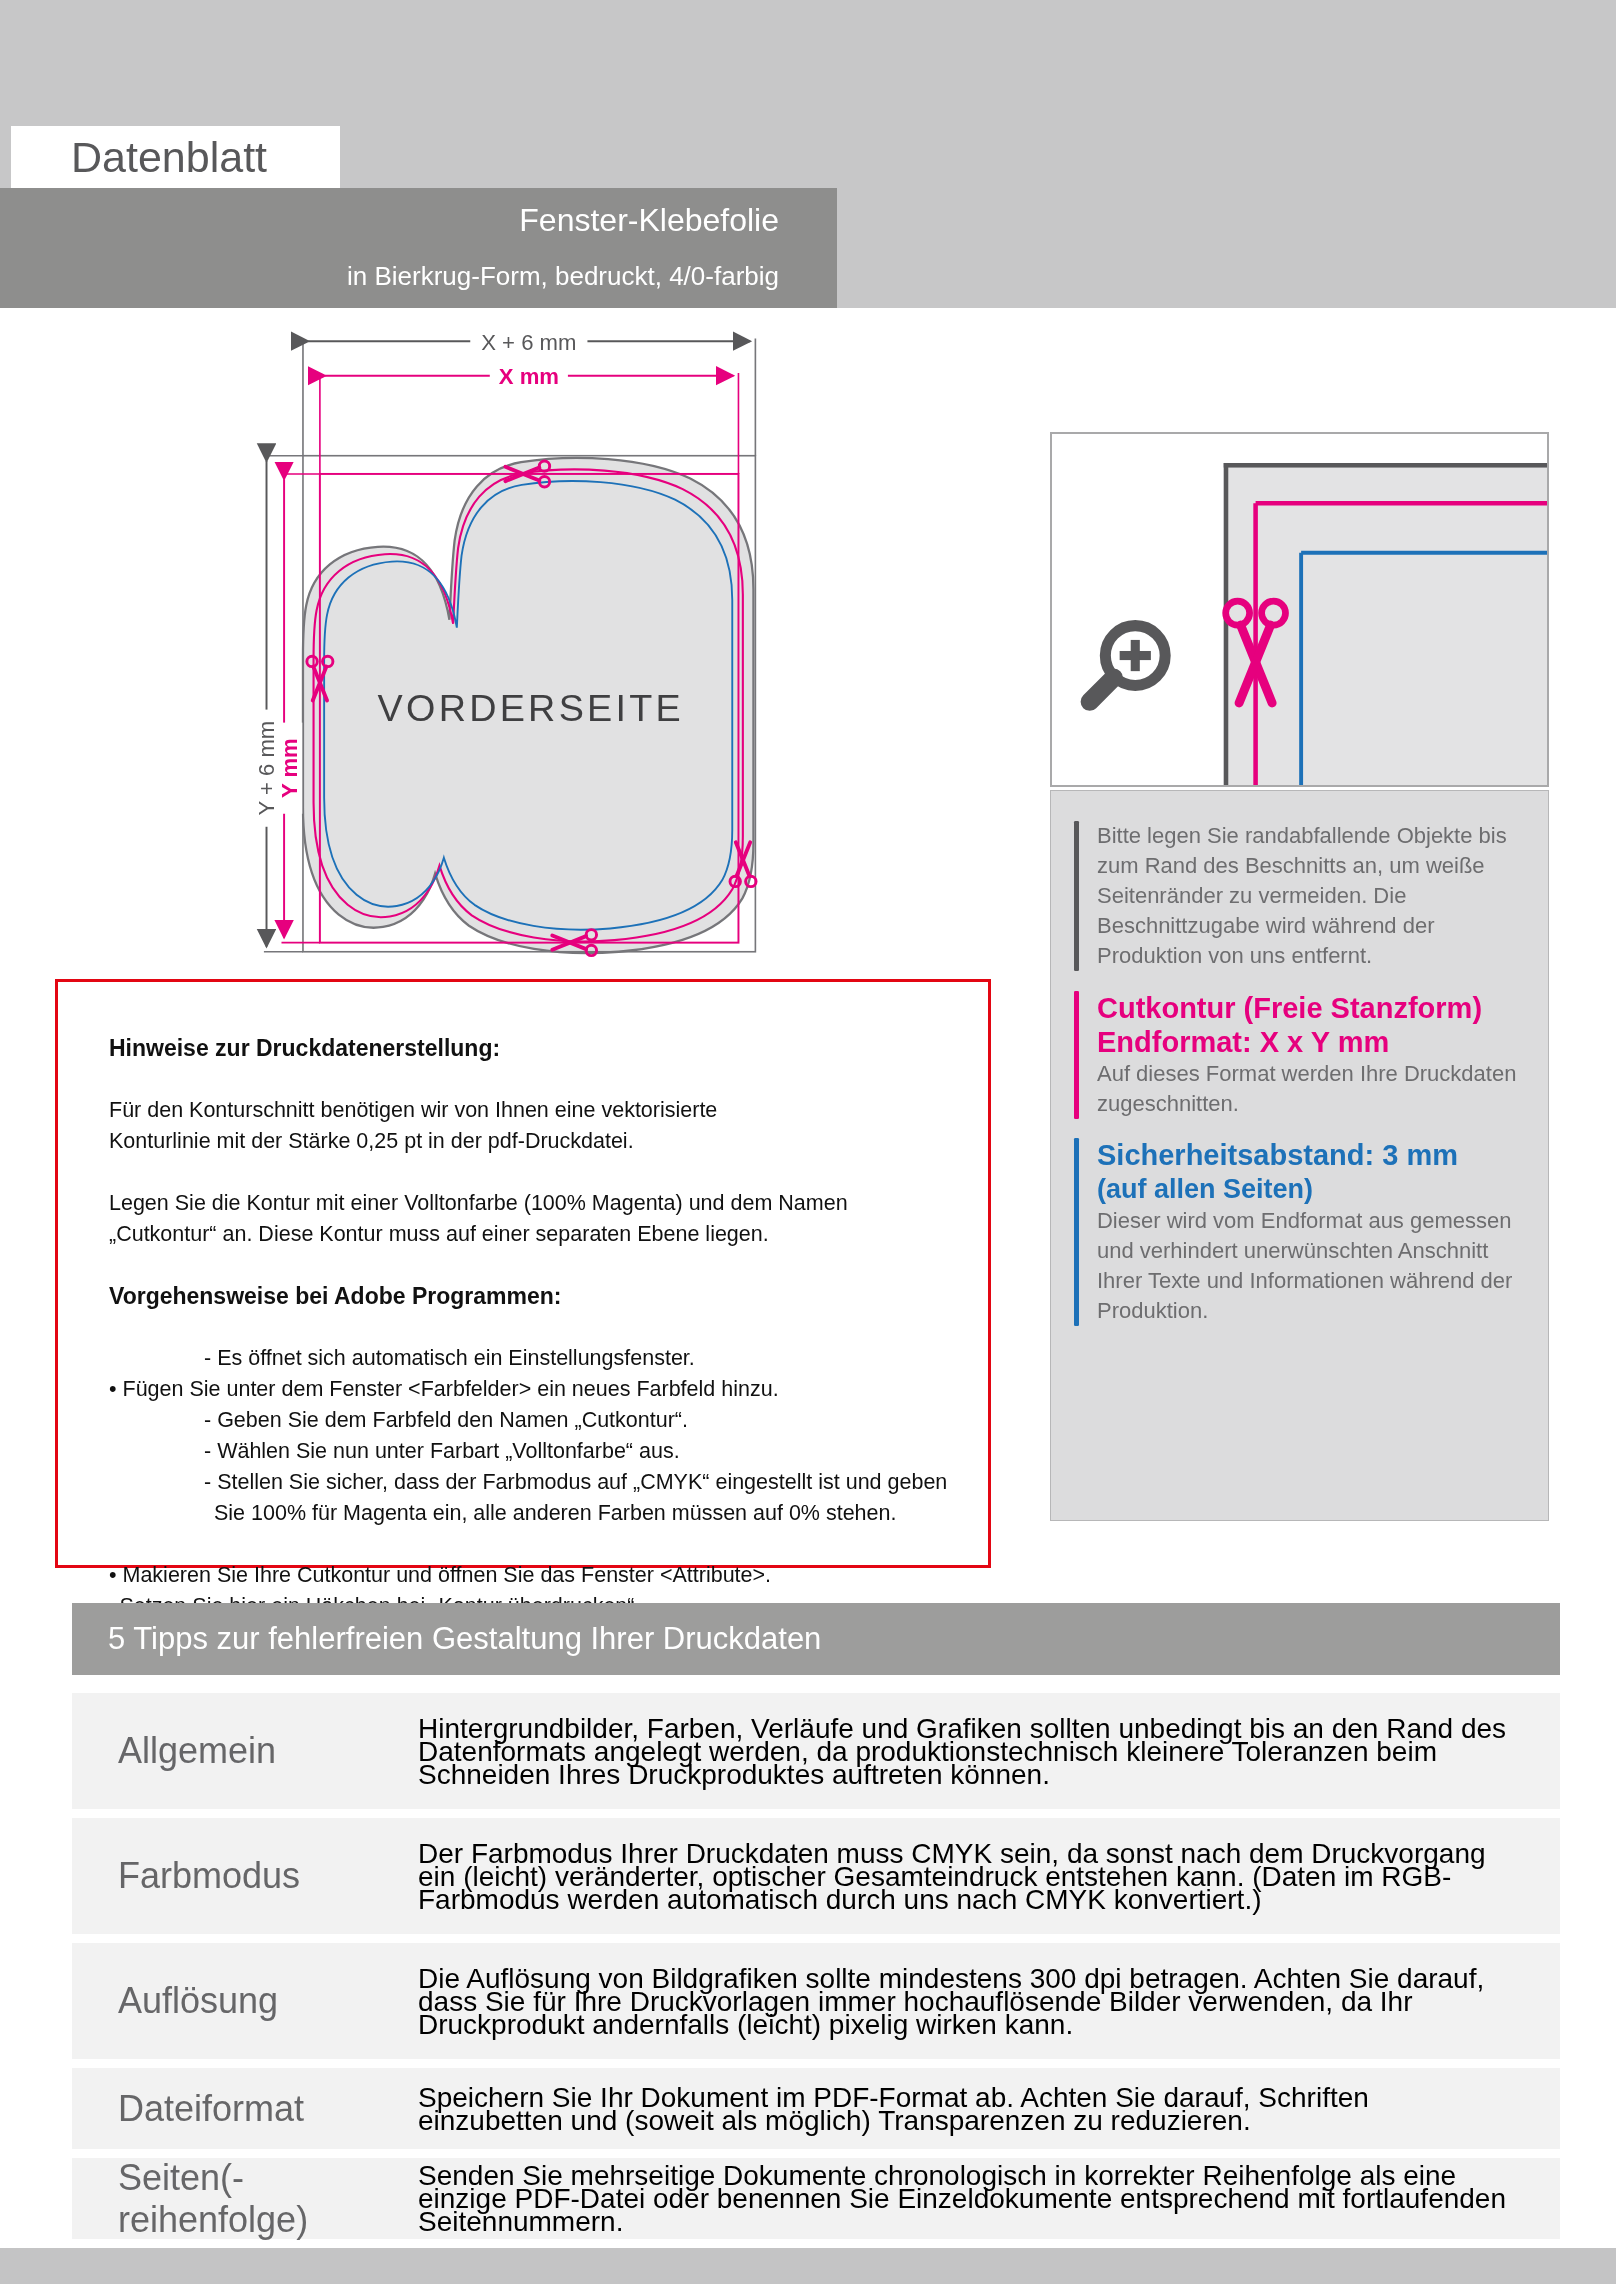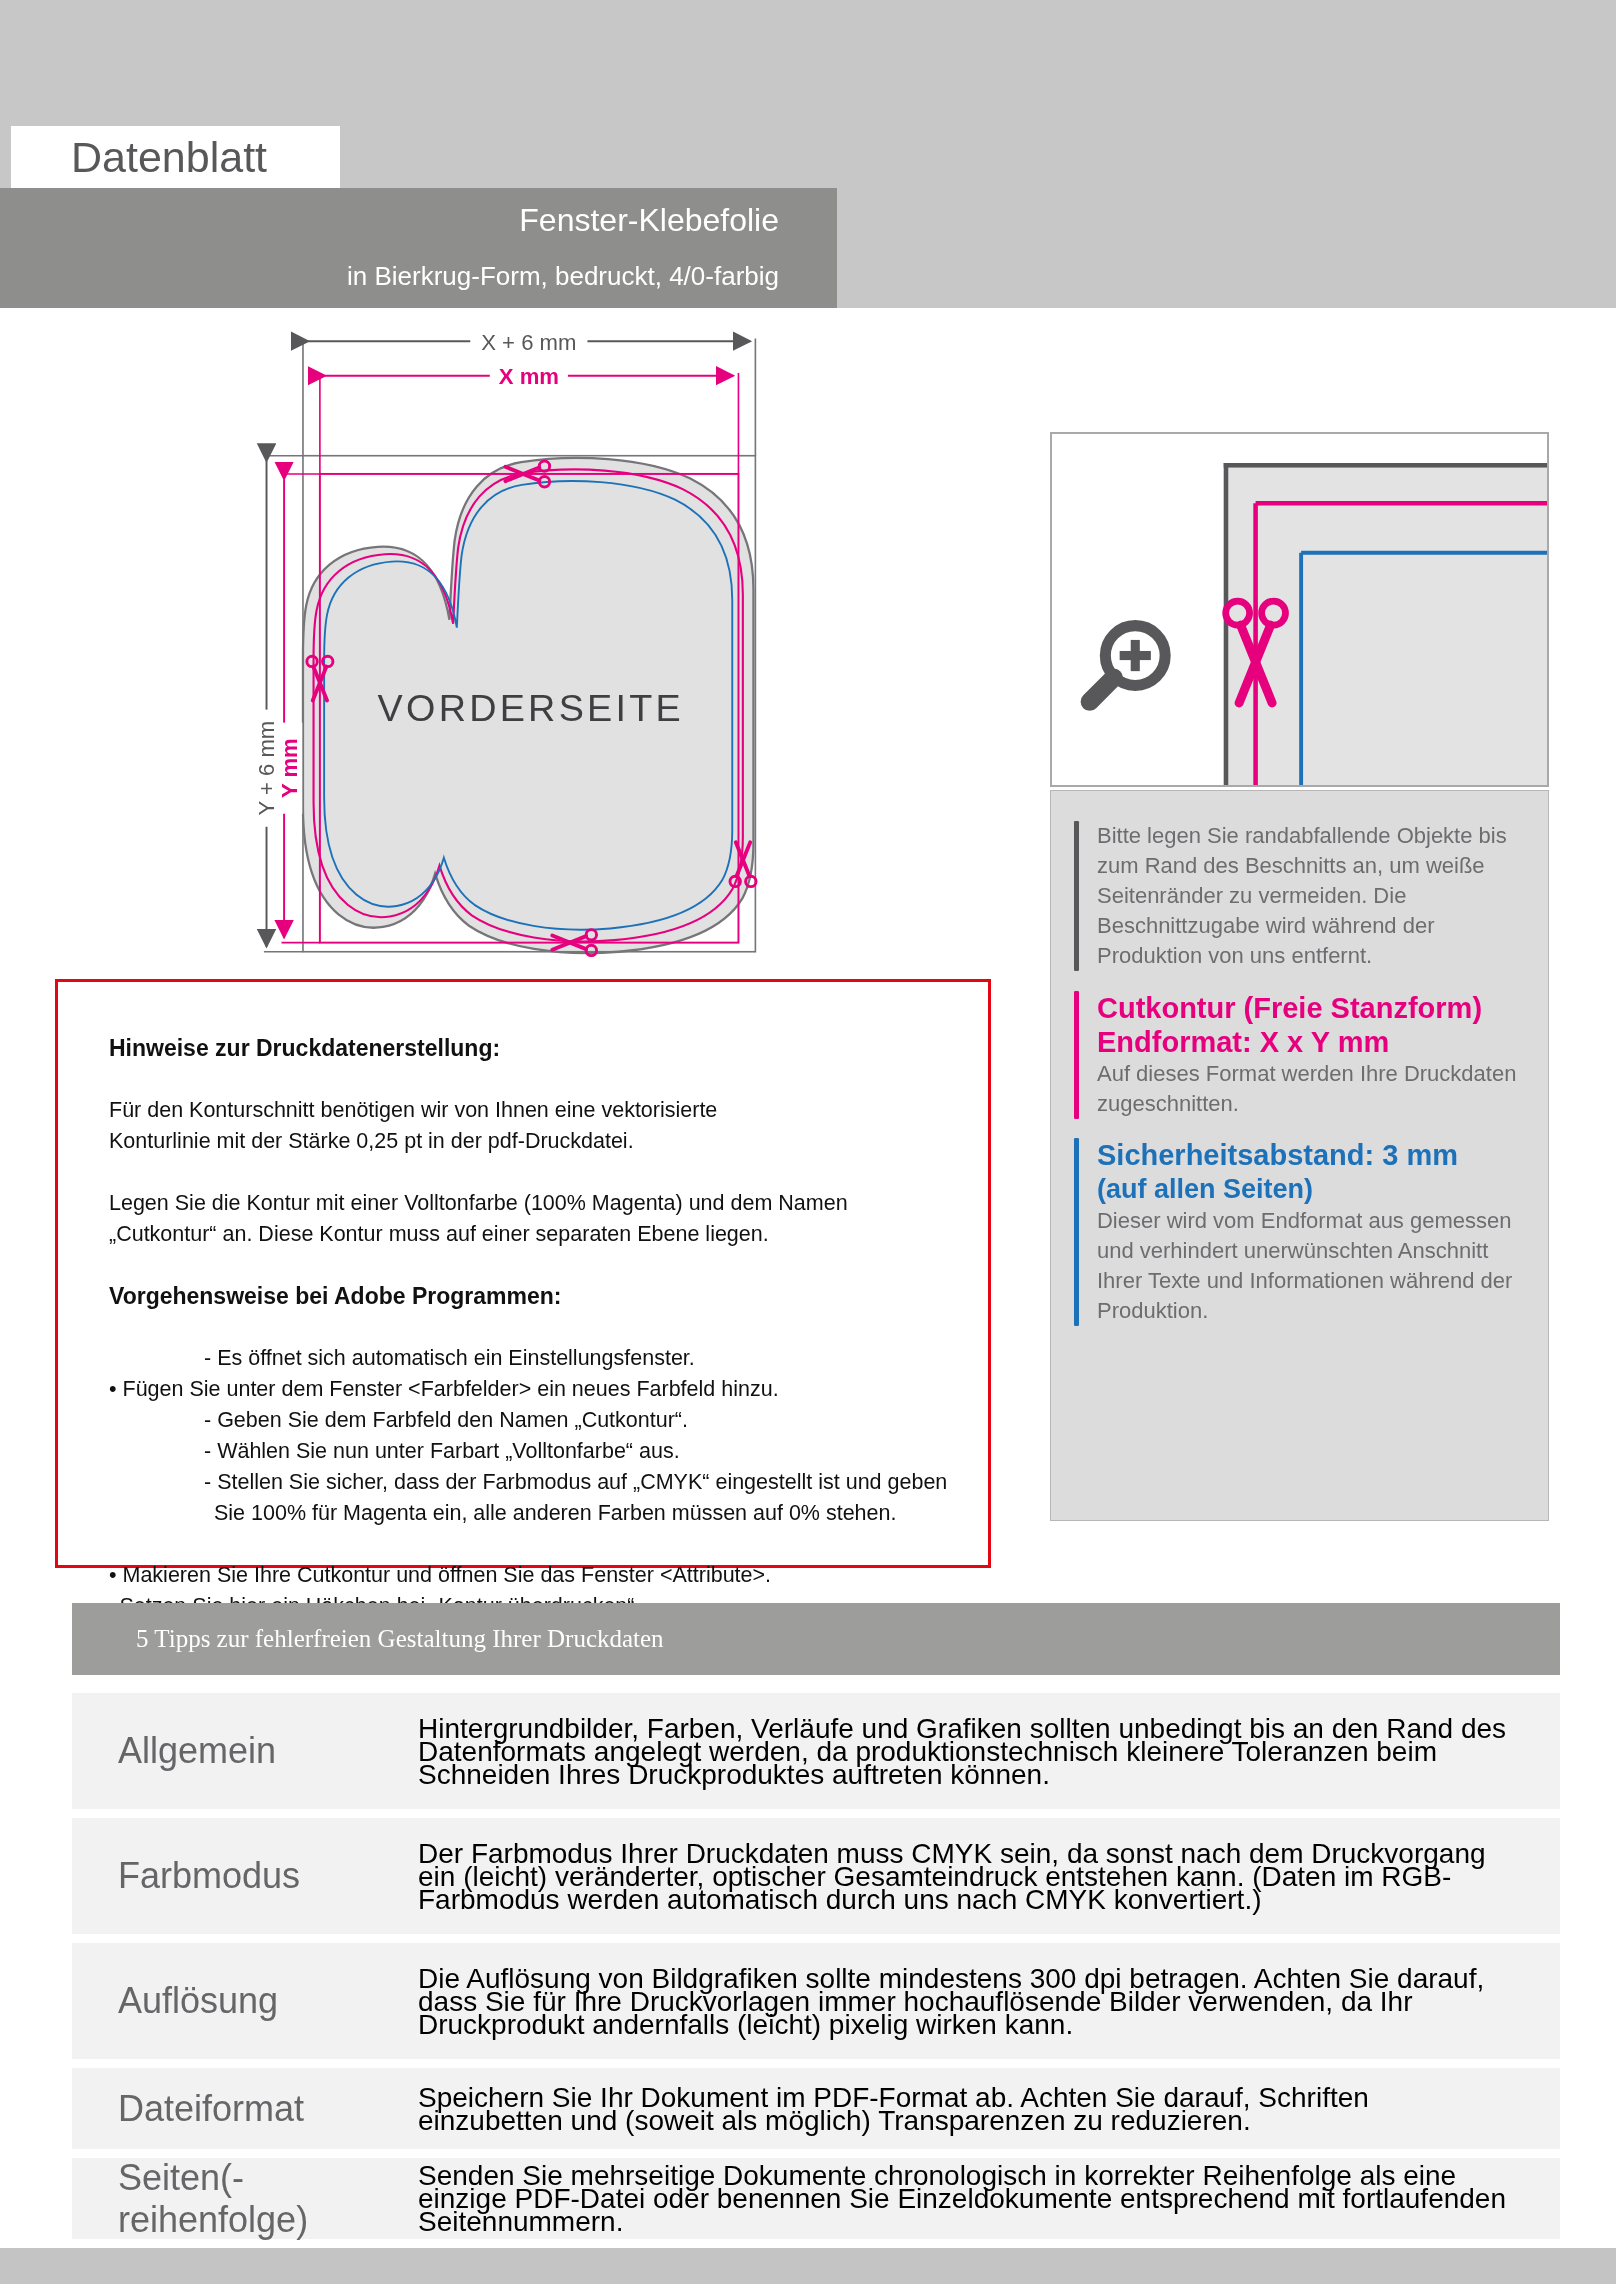--- a/index.html
+++ b/index.html
@@ -44,21 +44,21 @@
   .redbox .line{font-size:21.5px;line-height:31px;}
   .redbox .bold{font-weight:bold;font-size:23px;}
   .redbox .sp{height:31px;}
   .redbox .ind1{padding-left:95px;}
   .redbox .ind2{padding-left:105px;}
   .redbox .ind3{padding-left:10.4px;}
 
   
   .tips-banner{left:72px;top:1603px;width:1488px;height:72px;background:#9d9d9c;
                display:flex;align-items:center;}
-  .tips-banner span{color:#ffffff;font-size:25px;padding-left:64px;font-family:Liberation Serif, serif;}
+  .tips-banner span{color:#ffffff;font-size:31px;padding-left:36px;}
   .tip-row{left:72px;width:1488px;background:#f2f2f2;display:flex;align-items:center;}
   .tip-row .lbl{flex:0 0 300px;padding-left:46px;font-size:36px;color:#666668;}
   .tip-row .txt{flex:1;padding-right:39px;font-size:28px;line-height:23px;color:#000000;}
   .r1{top:1693px;height:116px;} .r2{top:1818px;height:116px;} .r3{top:1943px;height:116px;}
   .r4{top:2068px;height:81px;} .r5{top:2158px;height:81px;}
 
   .footer{left:0;top:2248px;width:1616px;height:36px;background:#c4c4c5;}
 </style>
 </head>
 <body>

